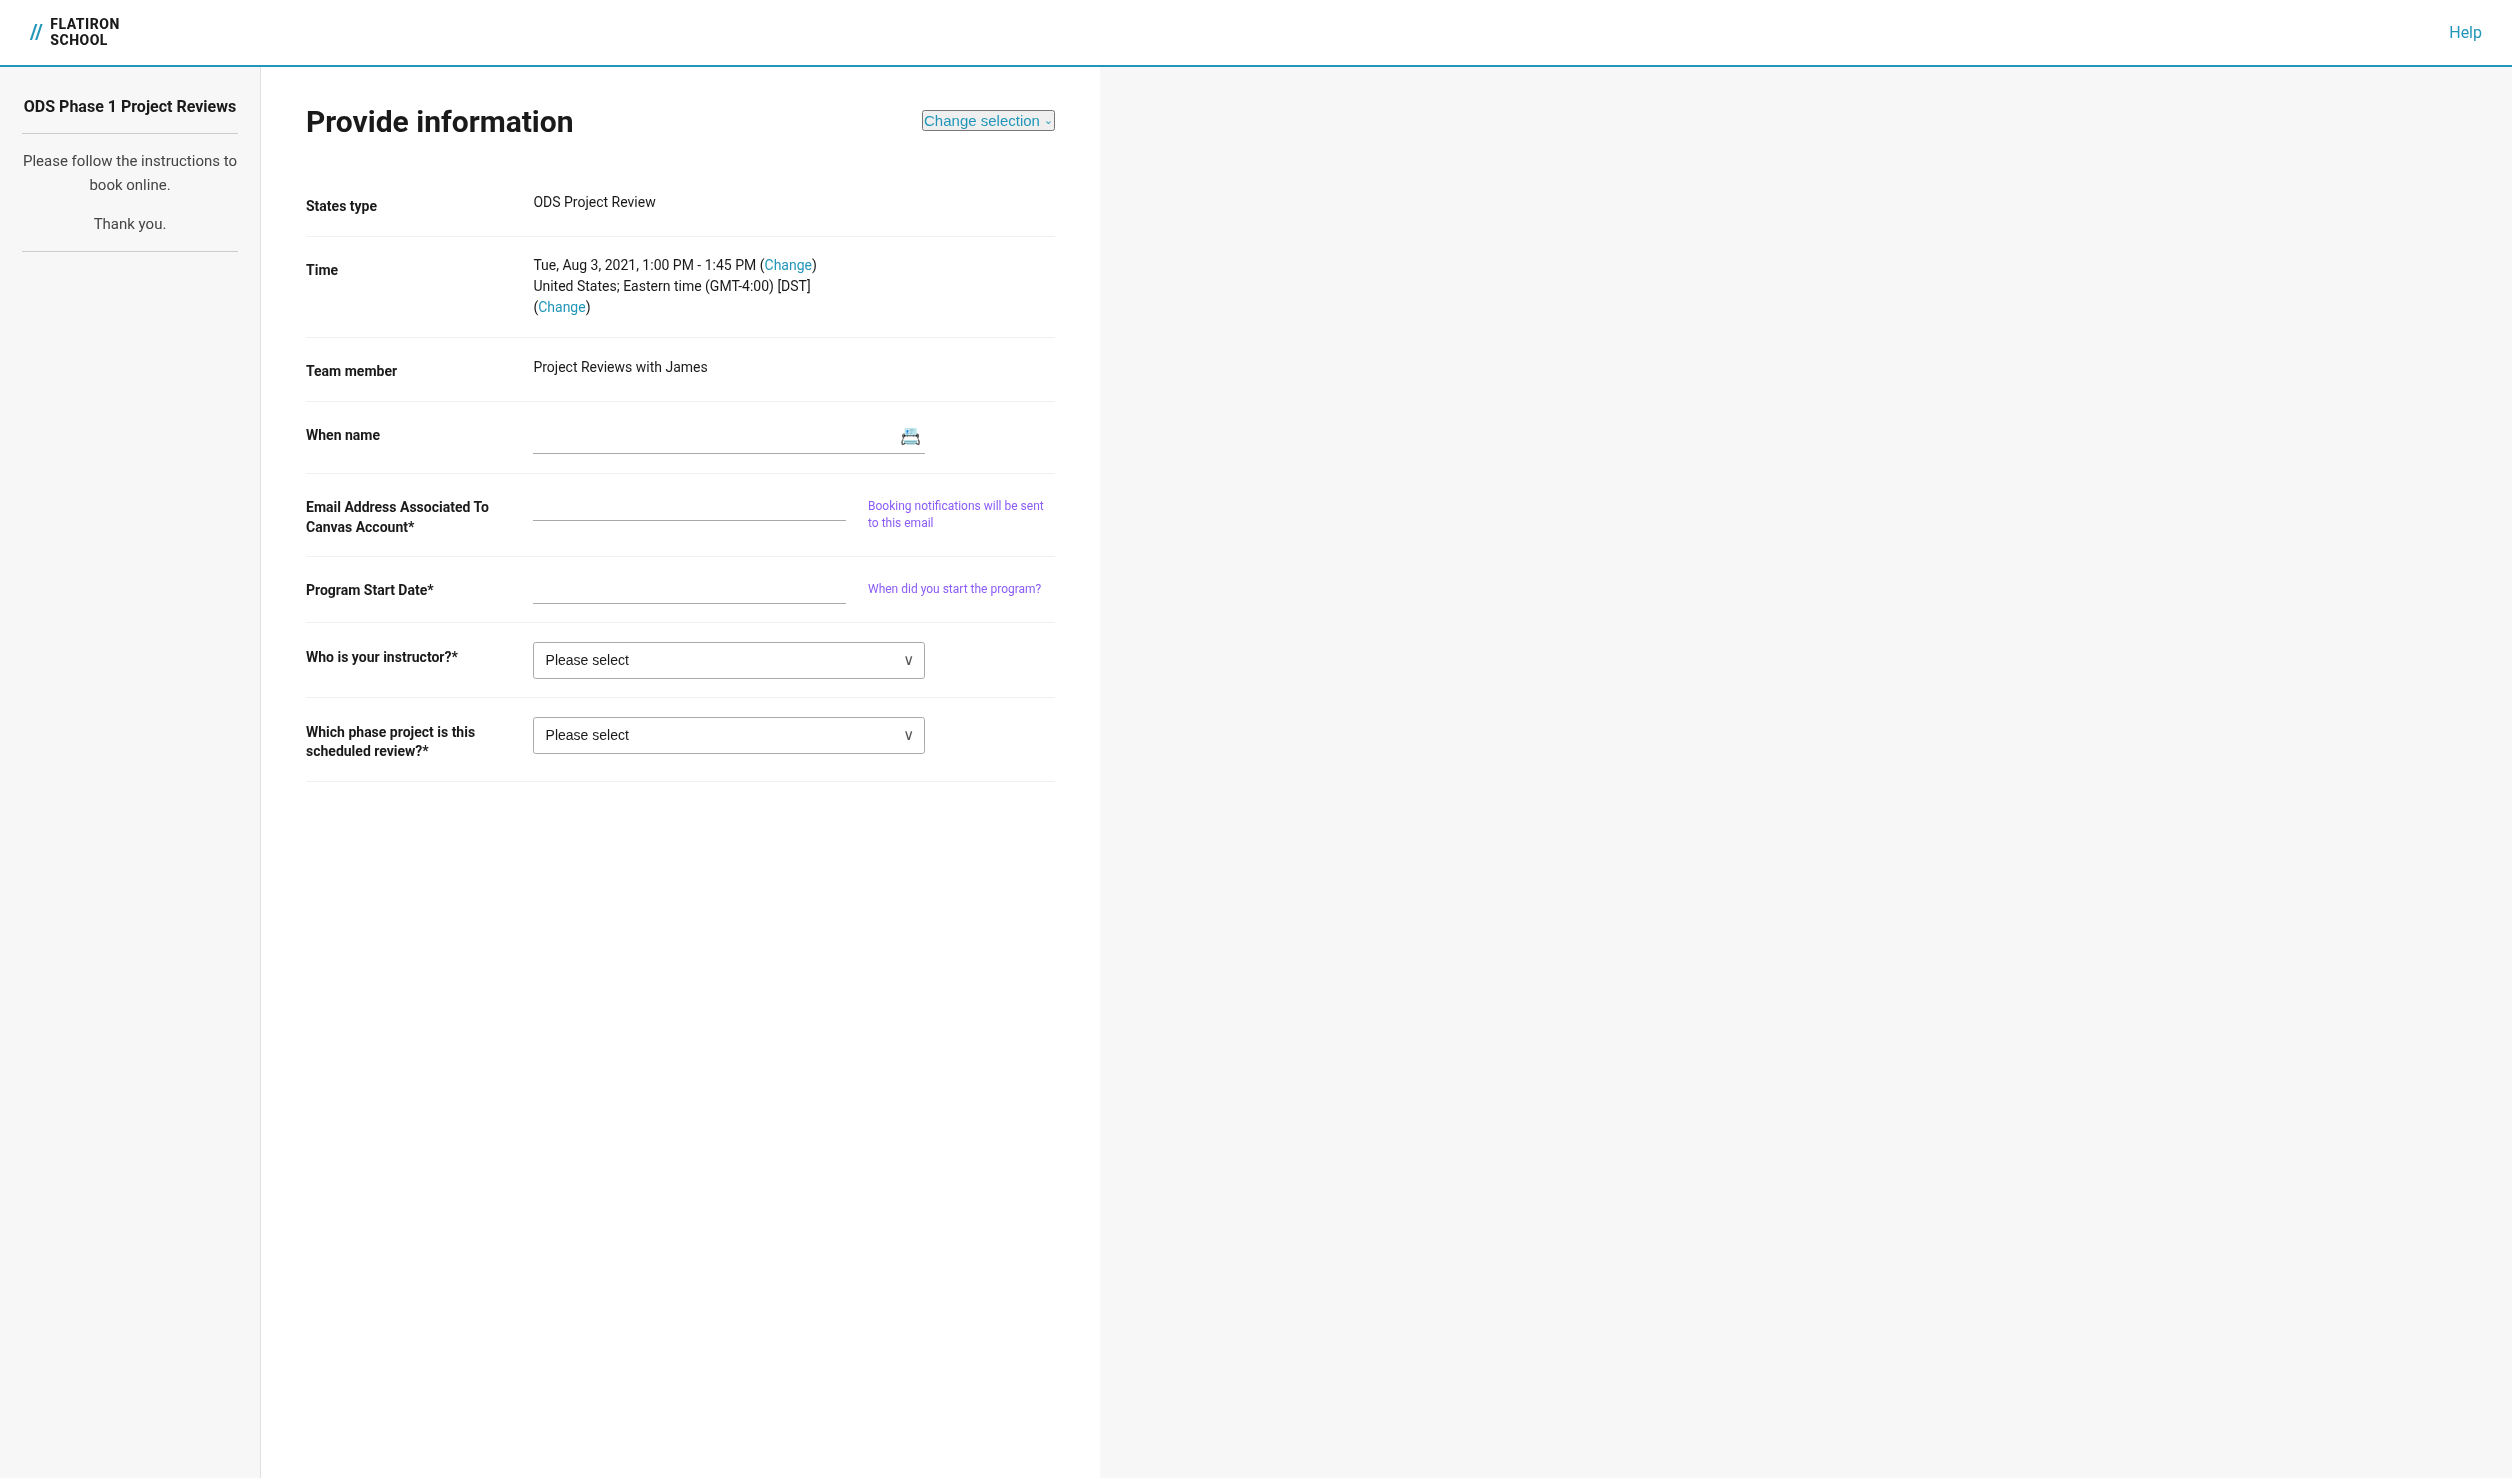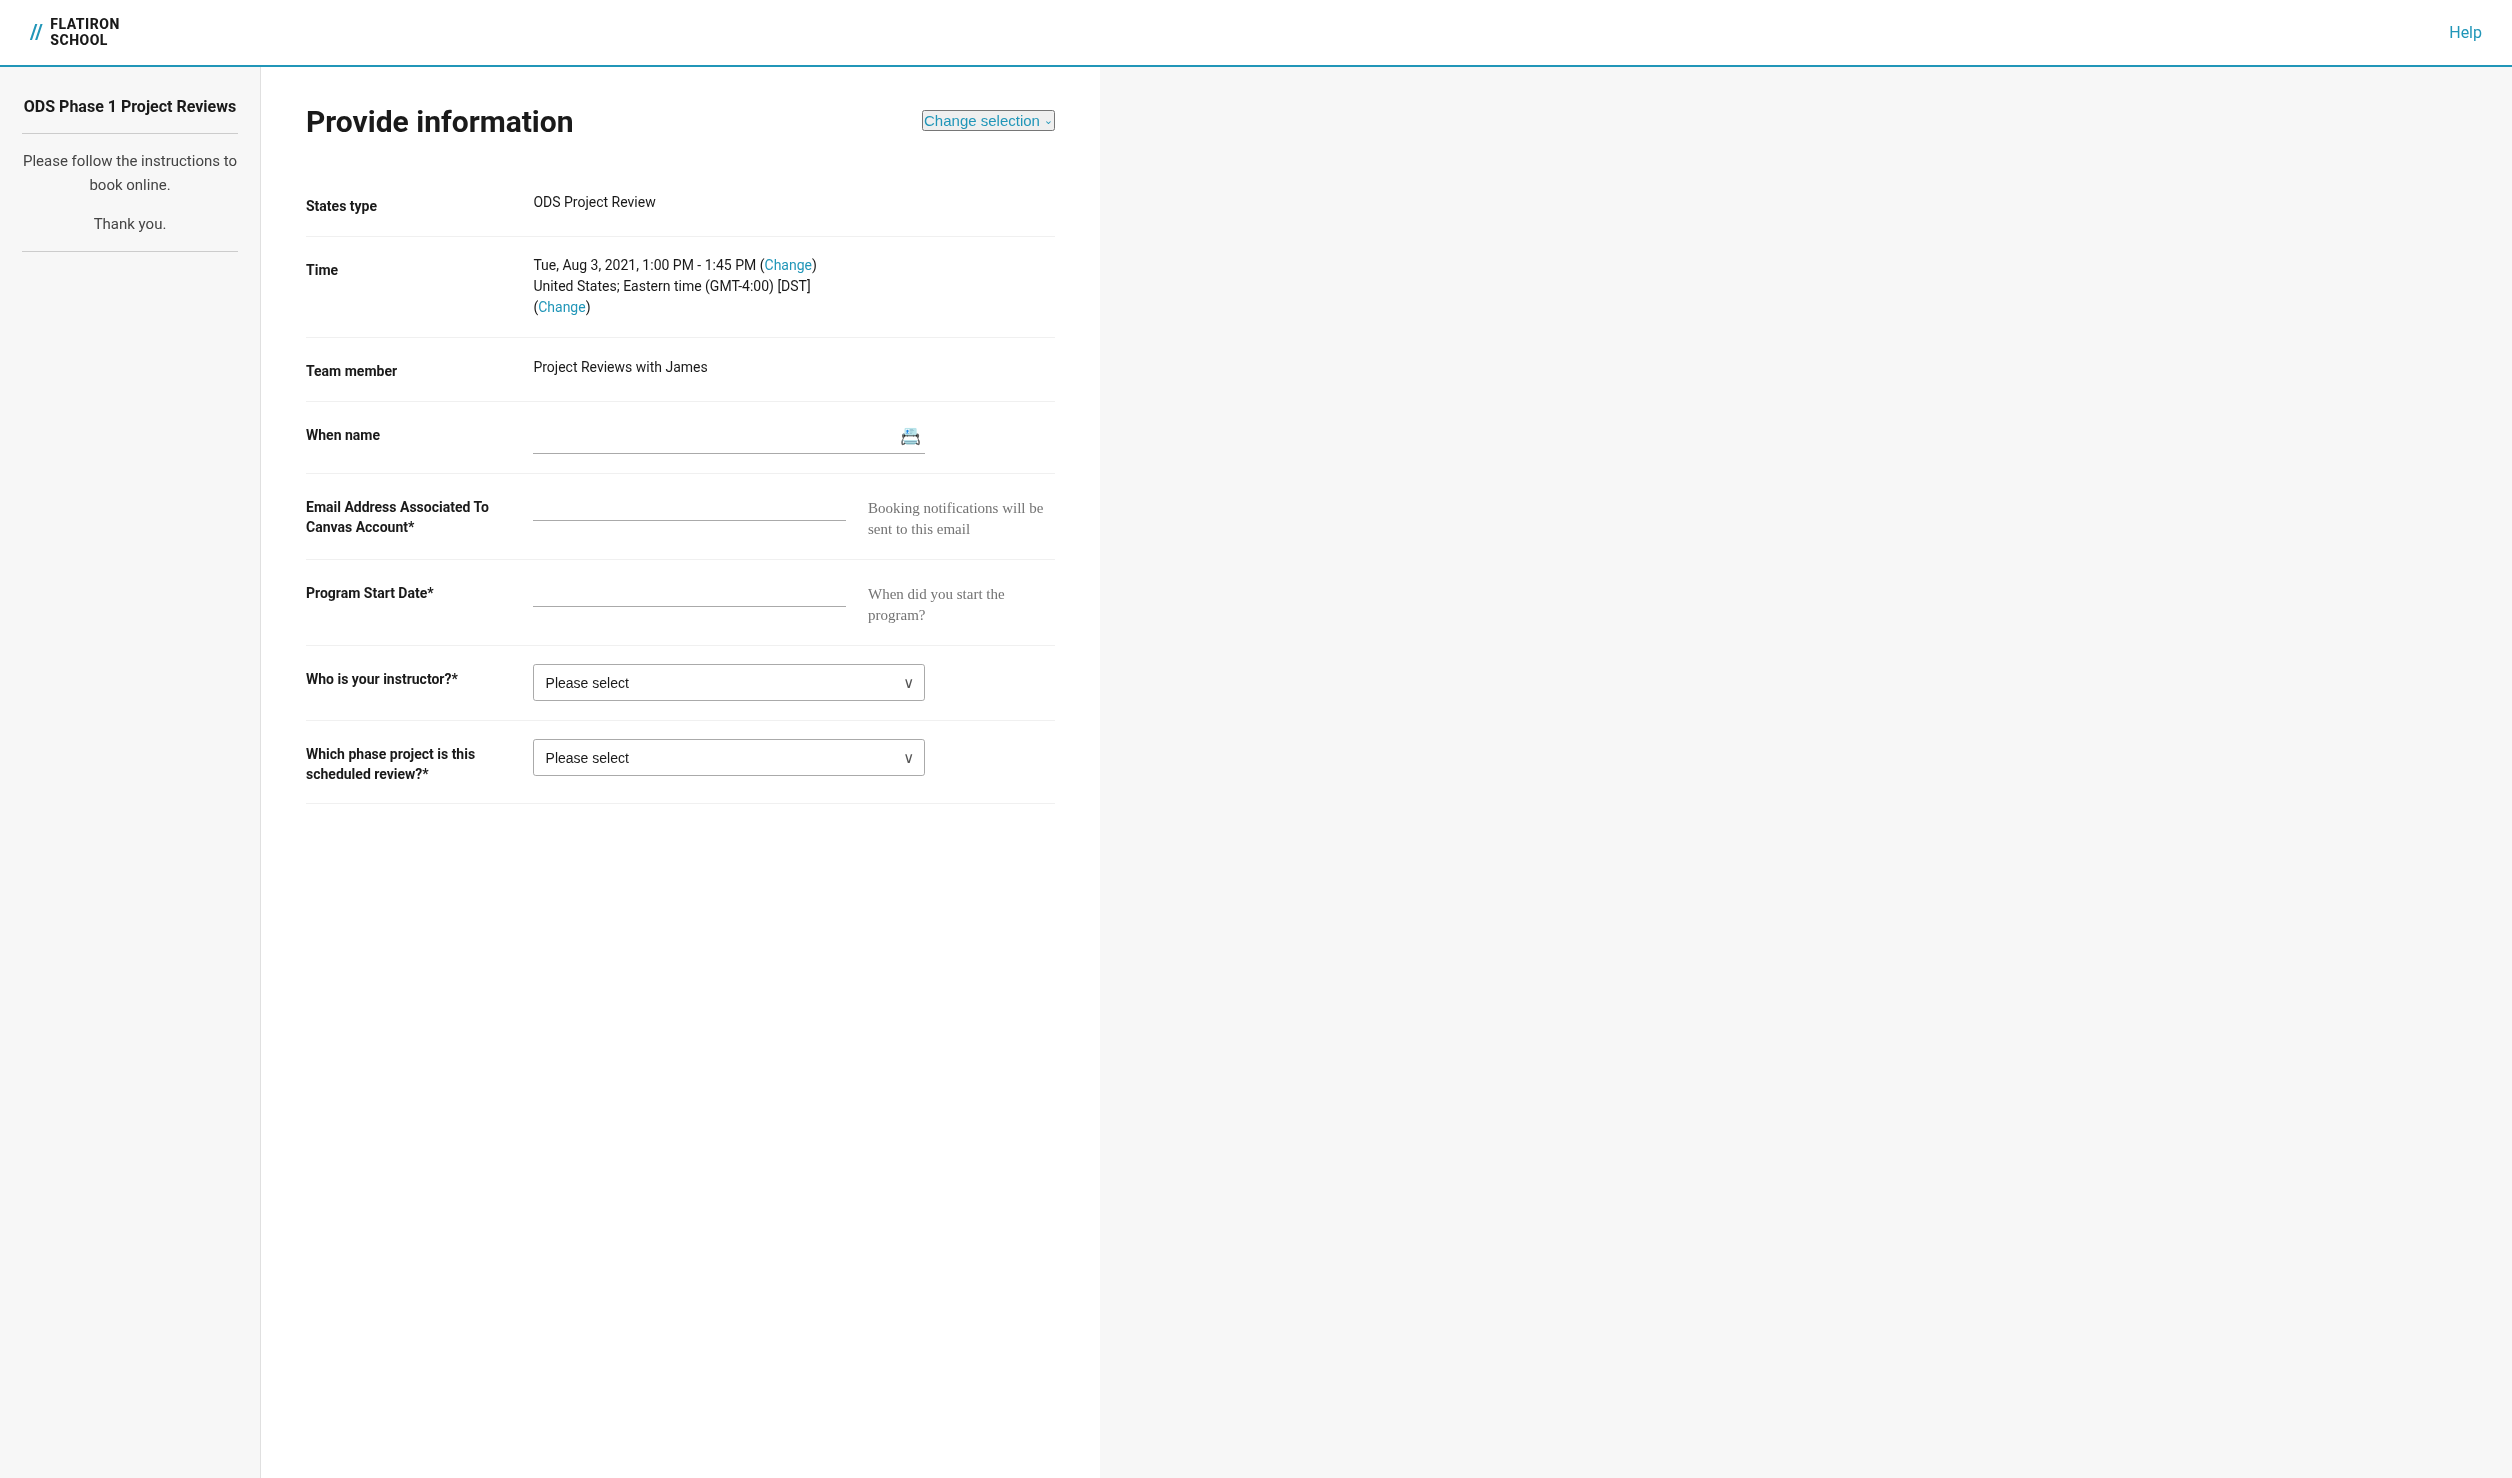--- a/index.html
+++ b/index.html
@@ -150,25 +150,24 @@
     .form-value {
       flex: 1;
       font-size: 14px;
       color: #1a1a1a;
       line-height: 1.5;
     }
 
     .form-note {
       width: 187px;
       flex-shrink: 0;
-      font-size: 15px;
-      color: #737373;
+      font-size: 12px;
+      color: #8b5cf6;
       line-height: 1.4;
       padding-top: 5.6px;
-      font-family: Liberation Serif, serif;
     }
 
     .time-change-link {
       color: #2196b8;
       cursor: pointer;
       text-decoration: none;
     }
 
     
     .form-input {

